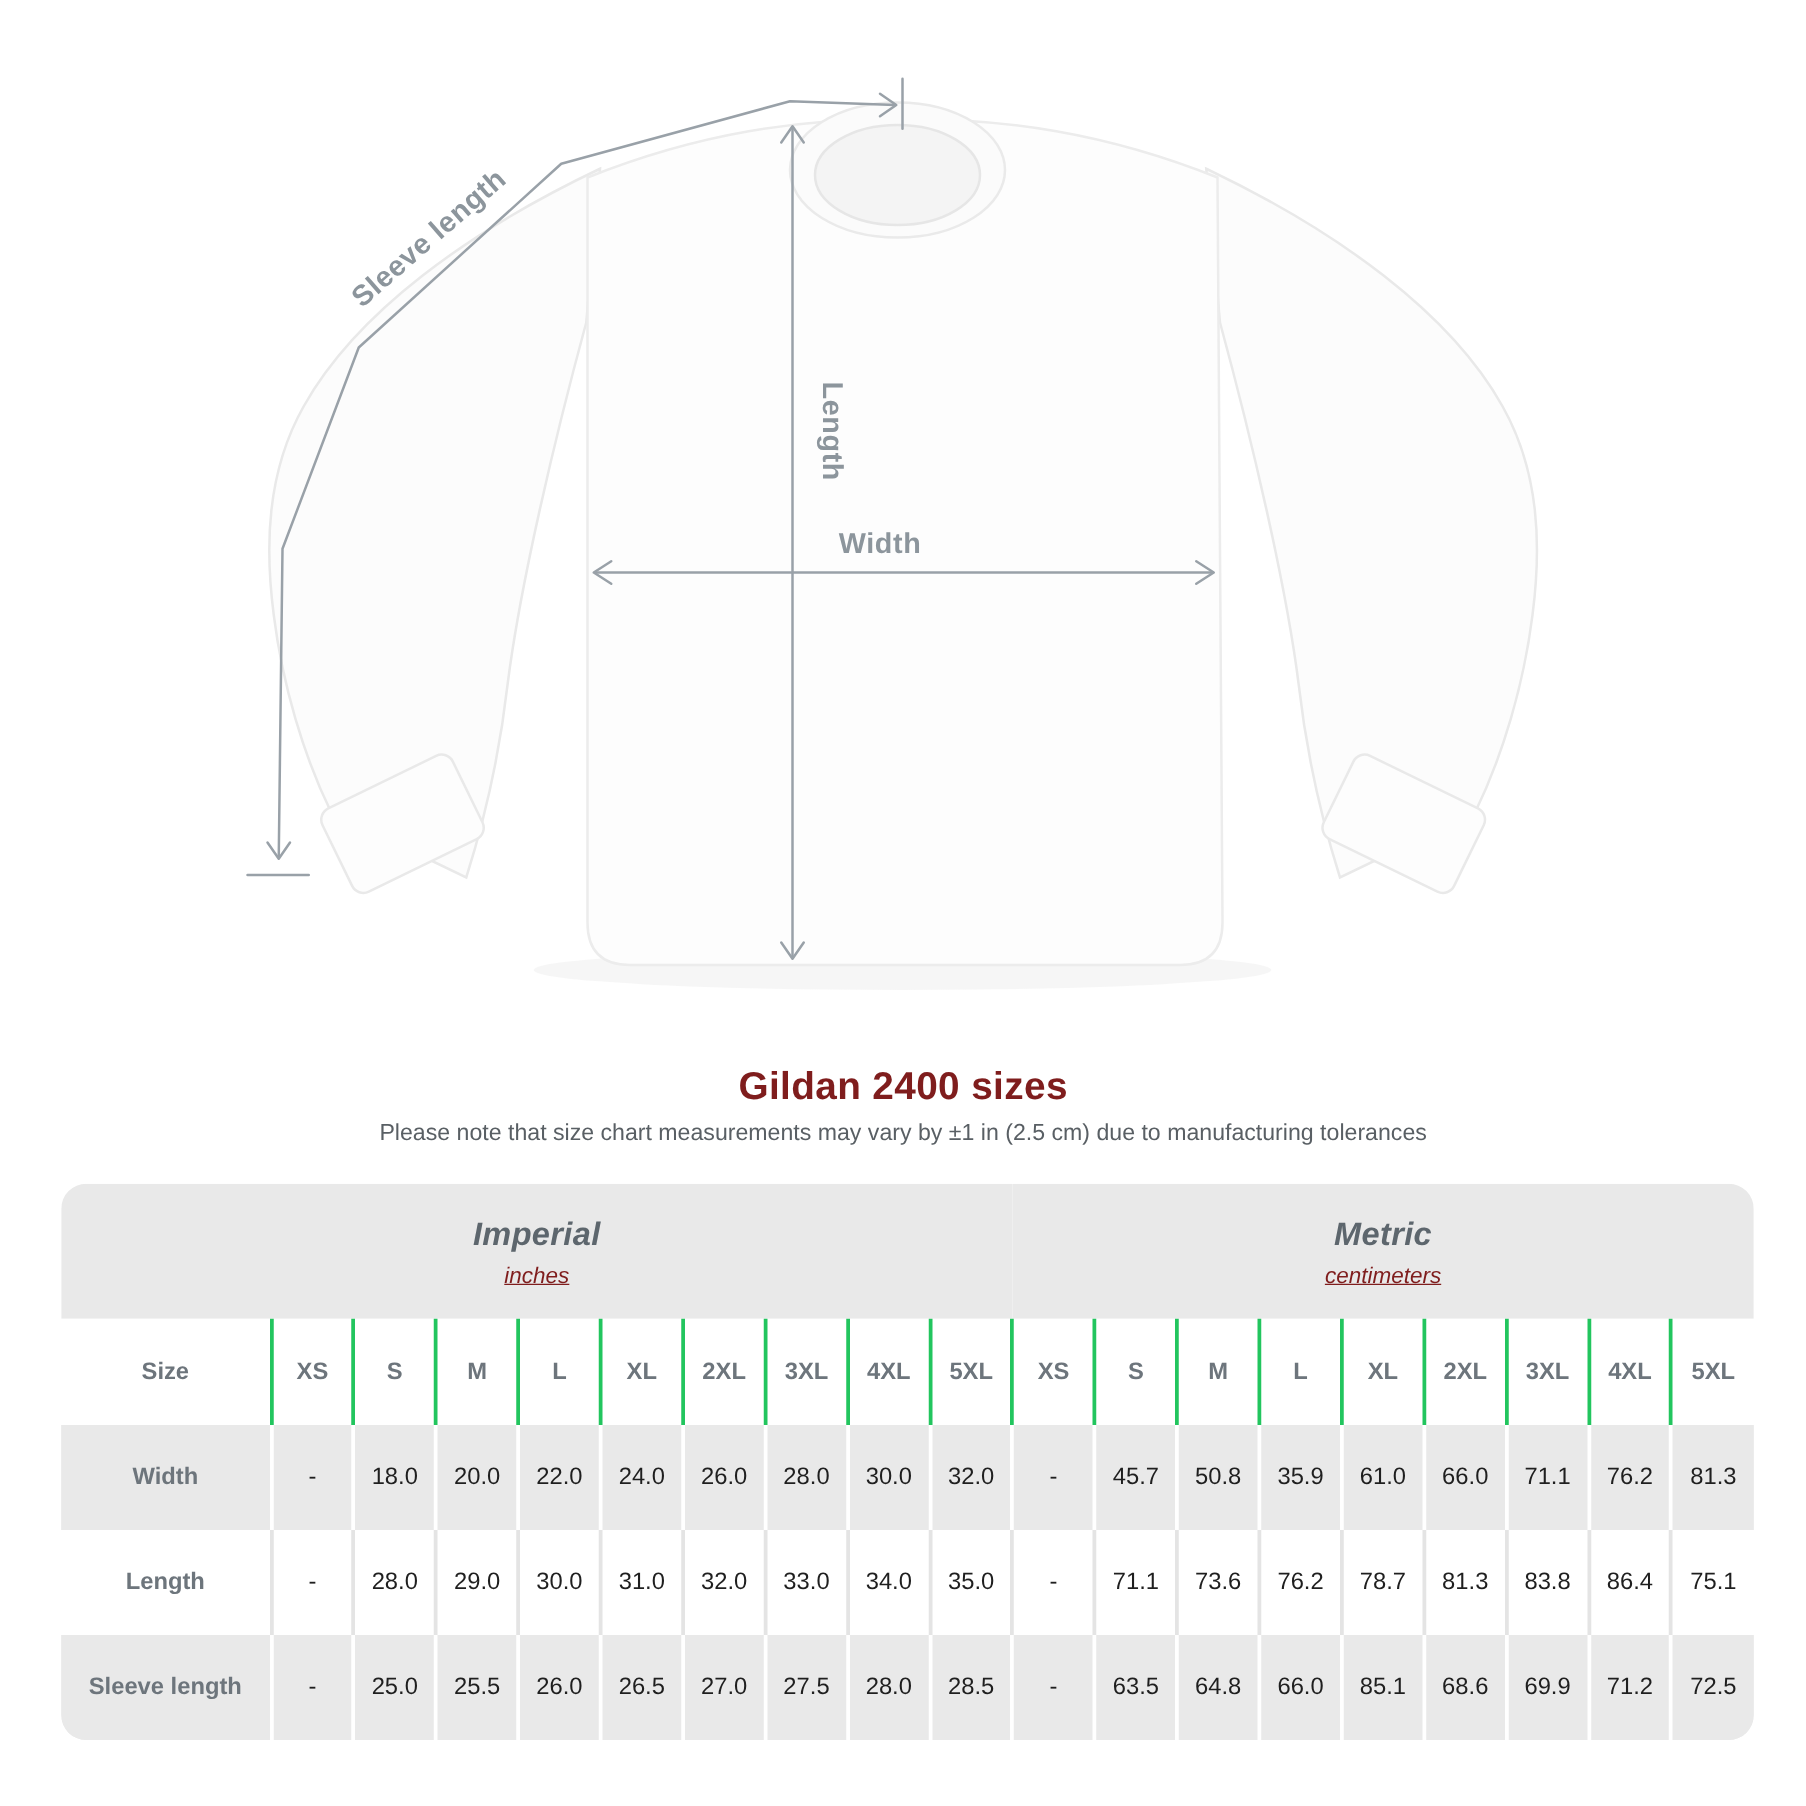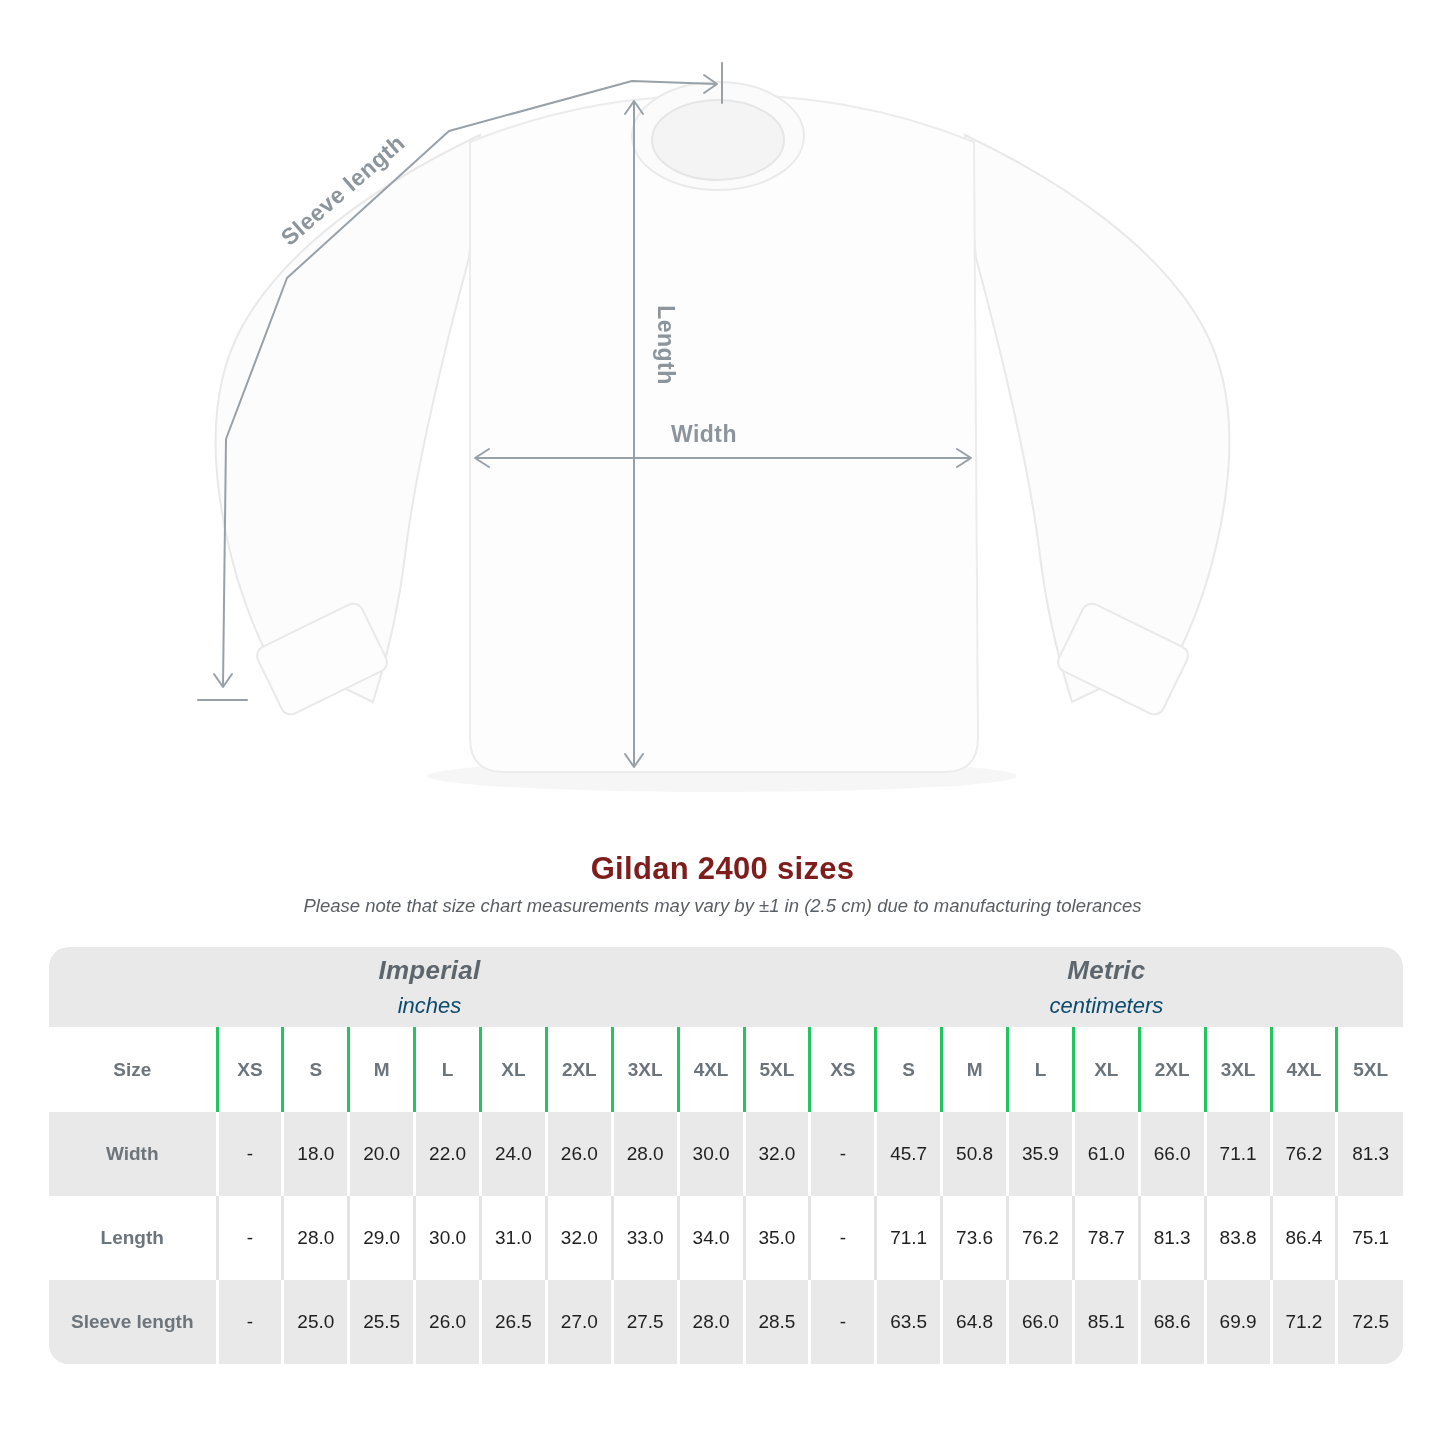--- a/index.html
+++ b/index.html
@@ -9,36 +9,36 @@
   }
   .diagram{position:absolute;top:0;left:0;width:1445px;height:840px;}
   .diagram svg{display:block;}
 
   .page-title{
     position:absolute;top:851px;left:0;width:100%;text-align:center;
     font-size:31px;font-weight:bold;color:#7f1d1d;letter-spacing:.3px;
   }
   .page-subtitle{
     position:absolute;top:895px;left:0;width:100%;text-align:center;
-    font-size:18.5px;font-style:italic;color:#595f64;
+    font-size:18.5px;color:#595f64;
   }
 
   .size-table-wrap{
     position:absolute;top:947px;left:49px;width:1354px;
     border-radius:20px;overflow:hidden;background:#ffffff;
   }
   table.size-table{width:100%;border-collapse:collapse;table-layout:fixed;}
   table.size-table th,table.size-table td{
     padding:0;text-align:center;vertical-align:middle;font-weight:normal;
   }
 
-  tr.unit-row{height:80px;}
+  tr.unit-row{height:108px;}
   tr.unit-row th{background:#e9e9e9;}
   .unit-name{font-size:26px;font-weight:bold;font-style:italic;color:#5d666d;letter-spacing:.3px;}
-  .unit-sub{font-size:22px;font-style:italic;color:#0c4a6e;margin-top:7px;}
+  .unit-sub{font-size:18px;font-style:italic;color:#7f1d1d;margin-top:7px;text-decoration:underline;}
 
   tr.size-row{height:85px;background:#ffffff;}
   tr.size-row th{font-size:19px;font-weight:bold;color:#6d757c;}
   tr.size-row th:not(:first-child){border-left:3px solid #22c55e;}
 
   tr.data-row{height:84px;}
   tr.data-row th{font-size:19px;font-weight:bold;color:#6d757c;}
   tr.data-row td{font-size:19px;color:#1f1f1f;}
   tr.data-row.shade{background:#e9e9e9;}
   tr.data-row.shade td,tr.data-row.shade th{background:#e9e9e9;}

